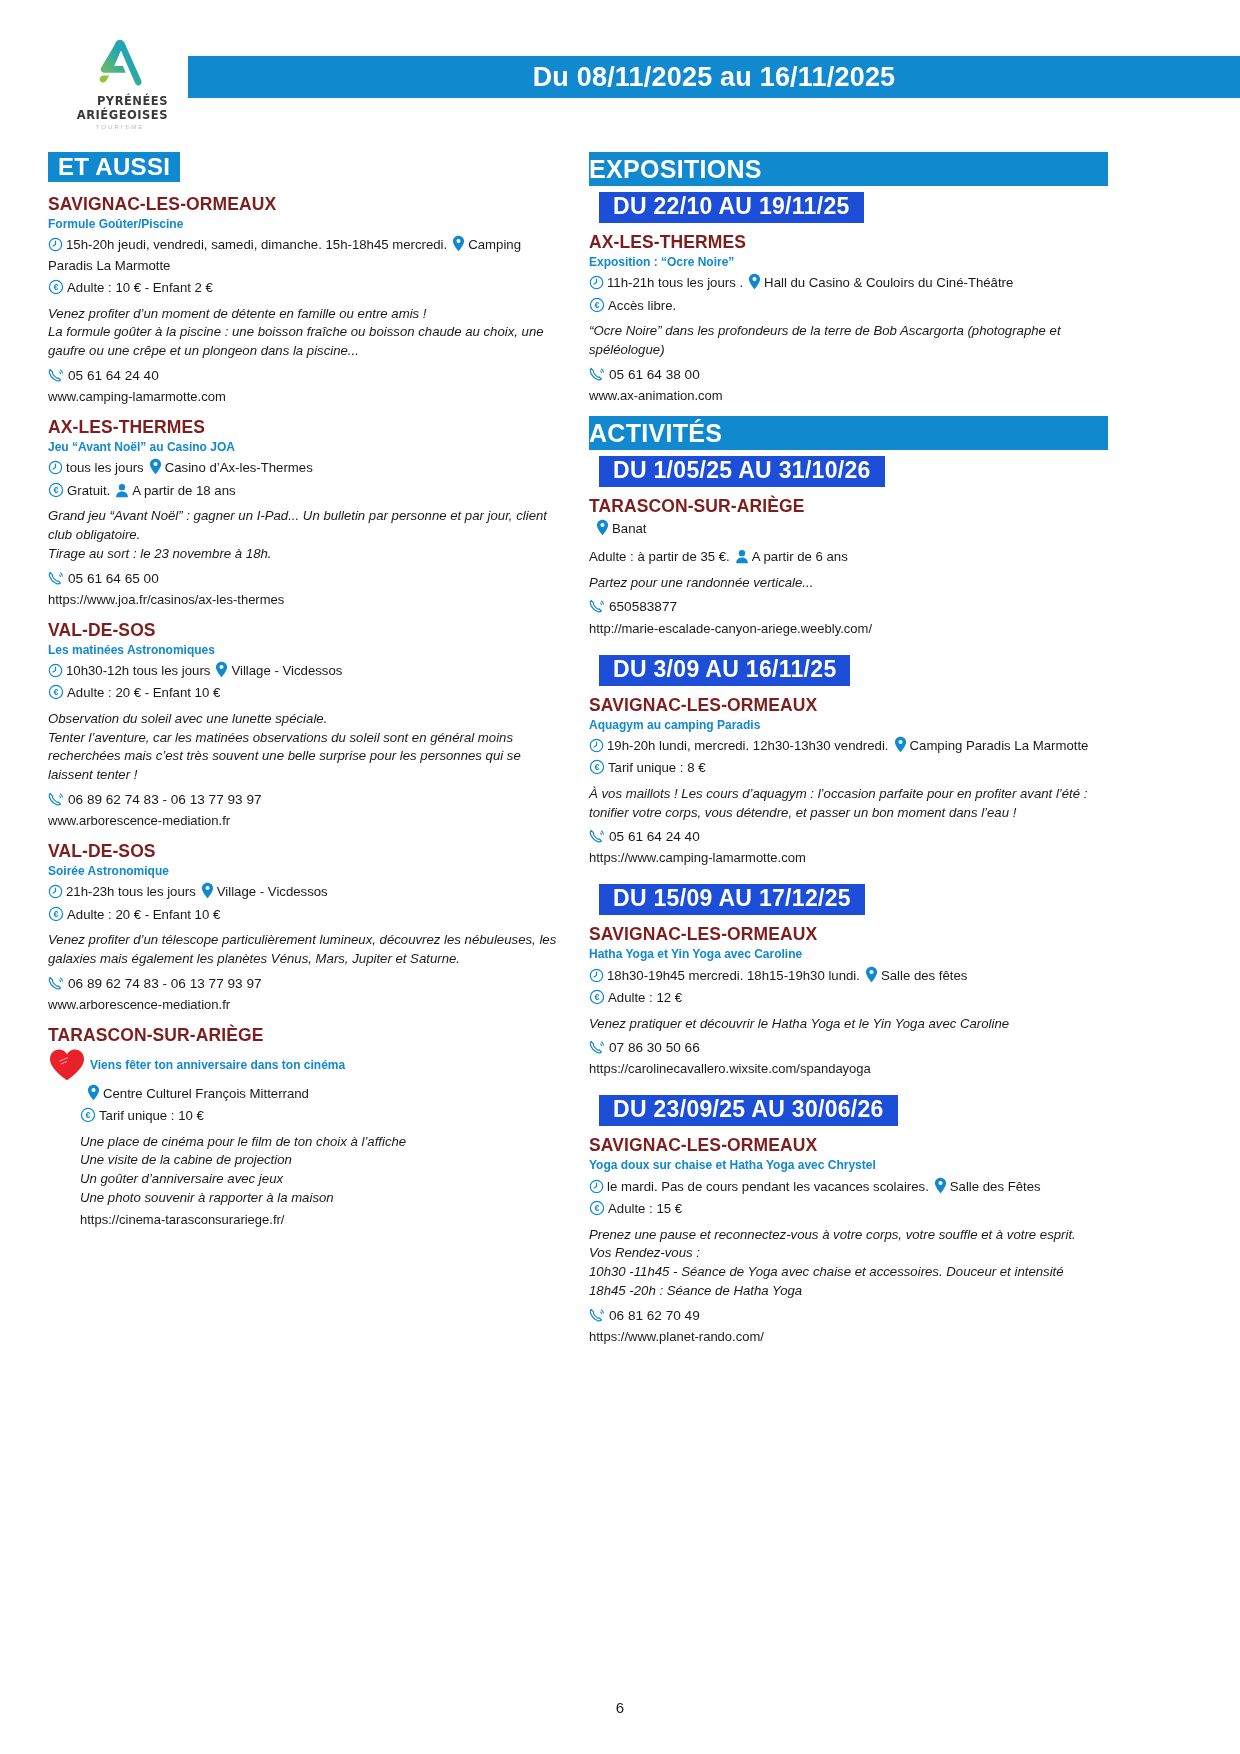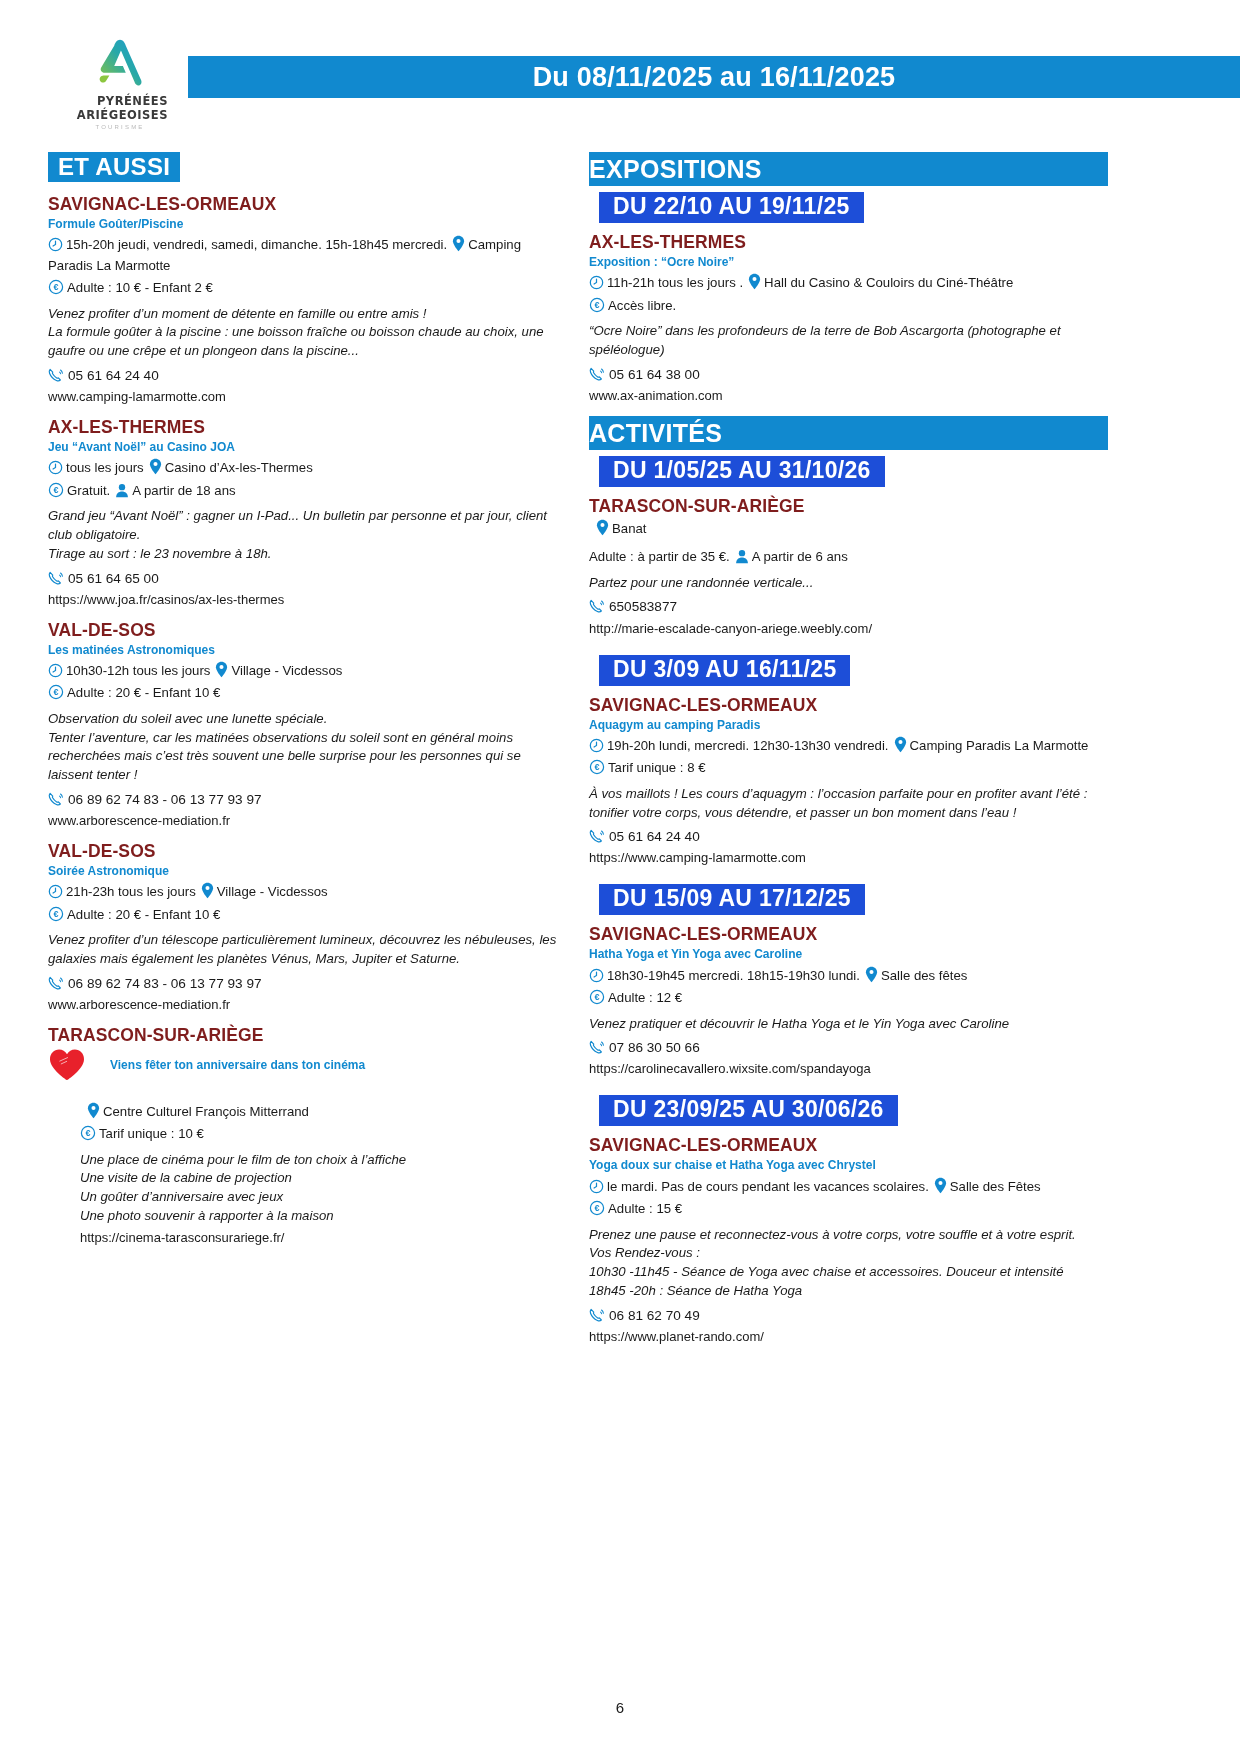--- a/index.html
+++ b/index.html
@@ -117,22 +117,22 @@
   .title {
     font-weight: bold;
     font-size: 12px;
     color: #1189cf;
     margin-bottom: 4px;
     line-height: 1.2;
   }
   .title-row {
     display: flex;
     align-items: center;
-    gap: 24px;
-    margin-bottom: 20px;
+    gap: 4px;
+    margin-bottom: 2px;
   }
   .heart { flex: 0 0 auto; }
   .indent { padding-left: 32px; }
 
   .line {
     font-size: 13.2px;
     line-height: 1.55;
     margin: 2px 0;
     color: #1a1a1a;
   }

